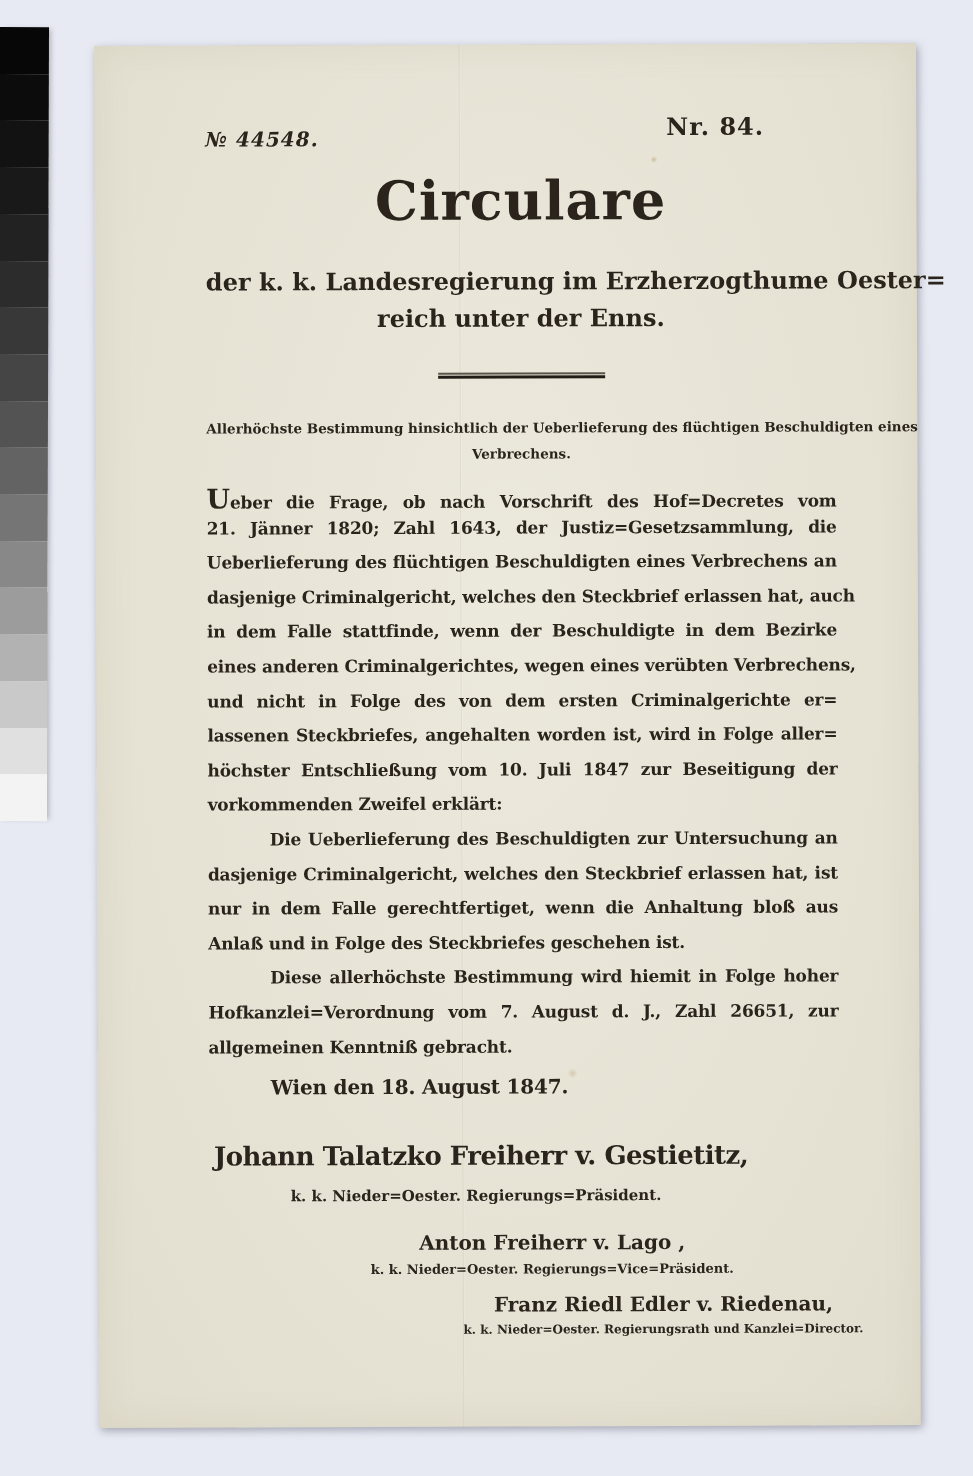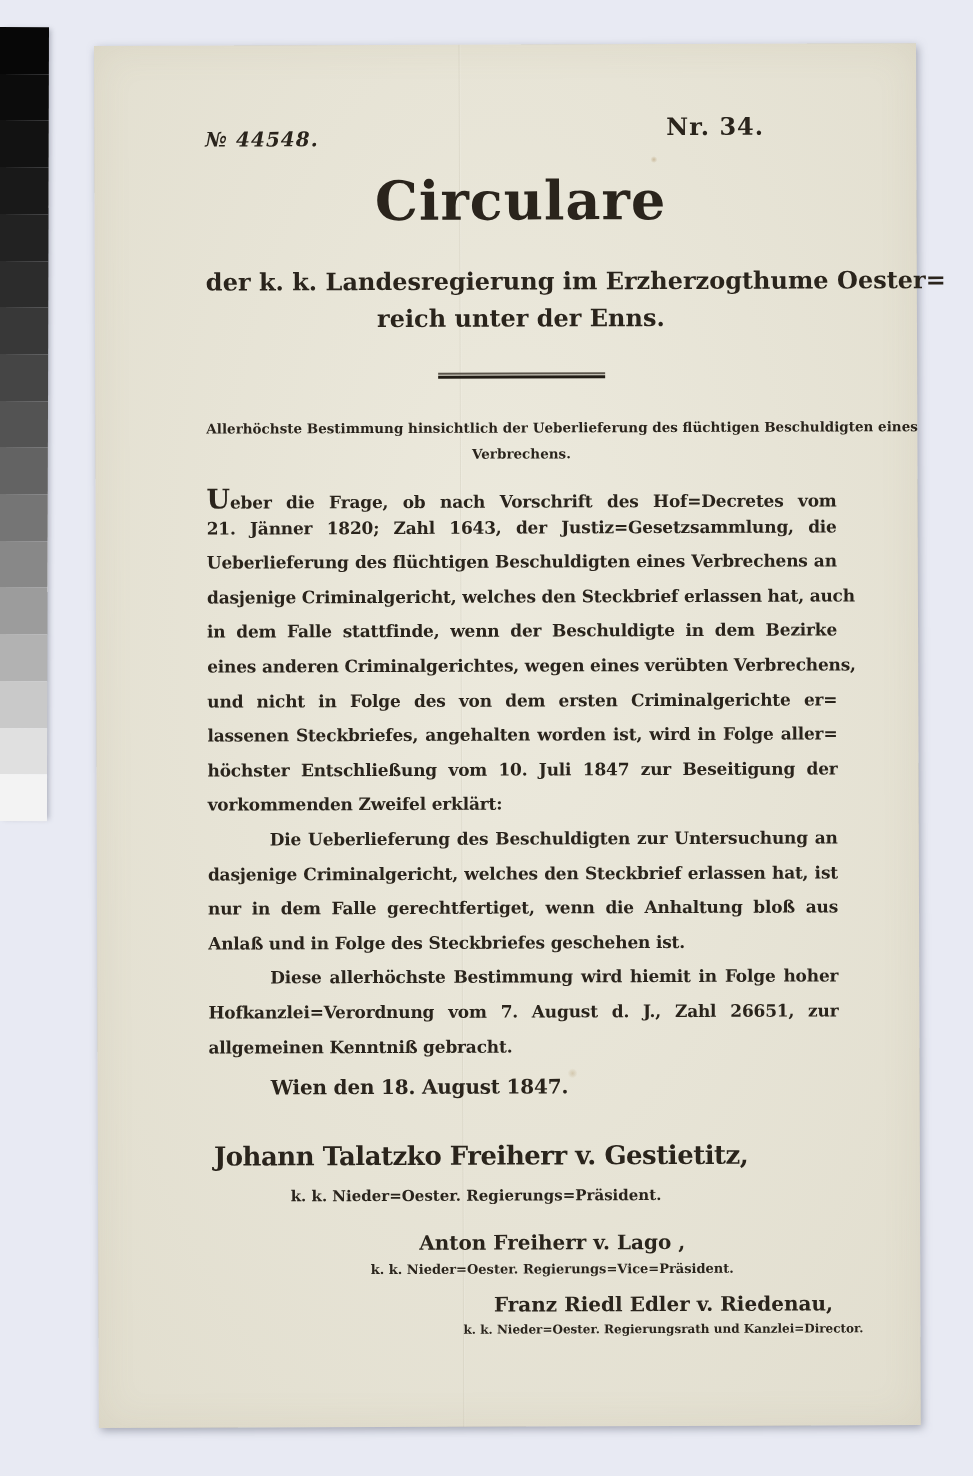--- a/index.html
+++ b/index.html
@@ -93,21 +93,21 @@
     <div class="gstep" style="background: rgb(224, 224, 224);"></div>
     <div class="gstep" style="background: rgb(243, 243, 243);"></div>
   </div>
 
 <div class="paper">
   <div class="crease"></div>
   <div class="stain s1"></div>
   <div class="stain s2"></div>
 
   <div class="hdr-no">№ 44548.</div>
-  <div class="hdr-nr">Nr. 34.</div>
+  <div class="hdr-nr">Nr. 84.</div>
 
   <h1 class="rail title">Circulare</h1>
 
   <div class="rail subtitle">
     <div>der k. k. Landesregierung im Erzherzogthume Oester=</div>
     <div>reich unter der Enns.</div>
   </div>
 
   <div class="rail rulewrap">
     <div class="rule">

